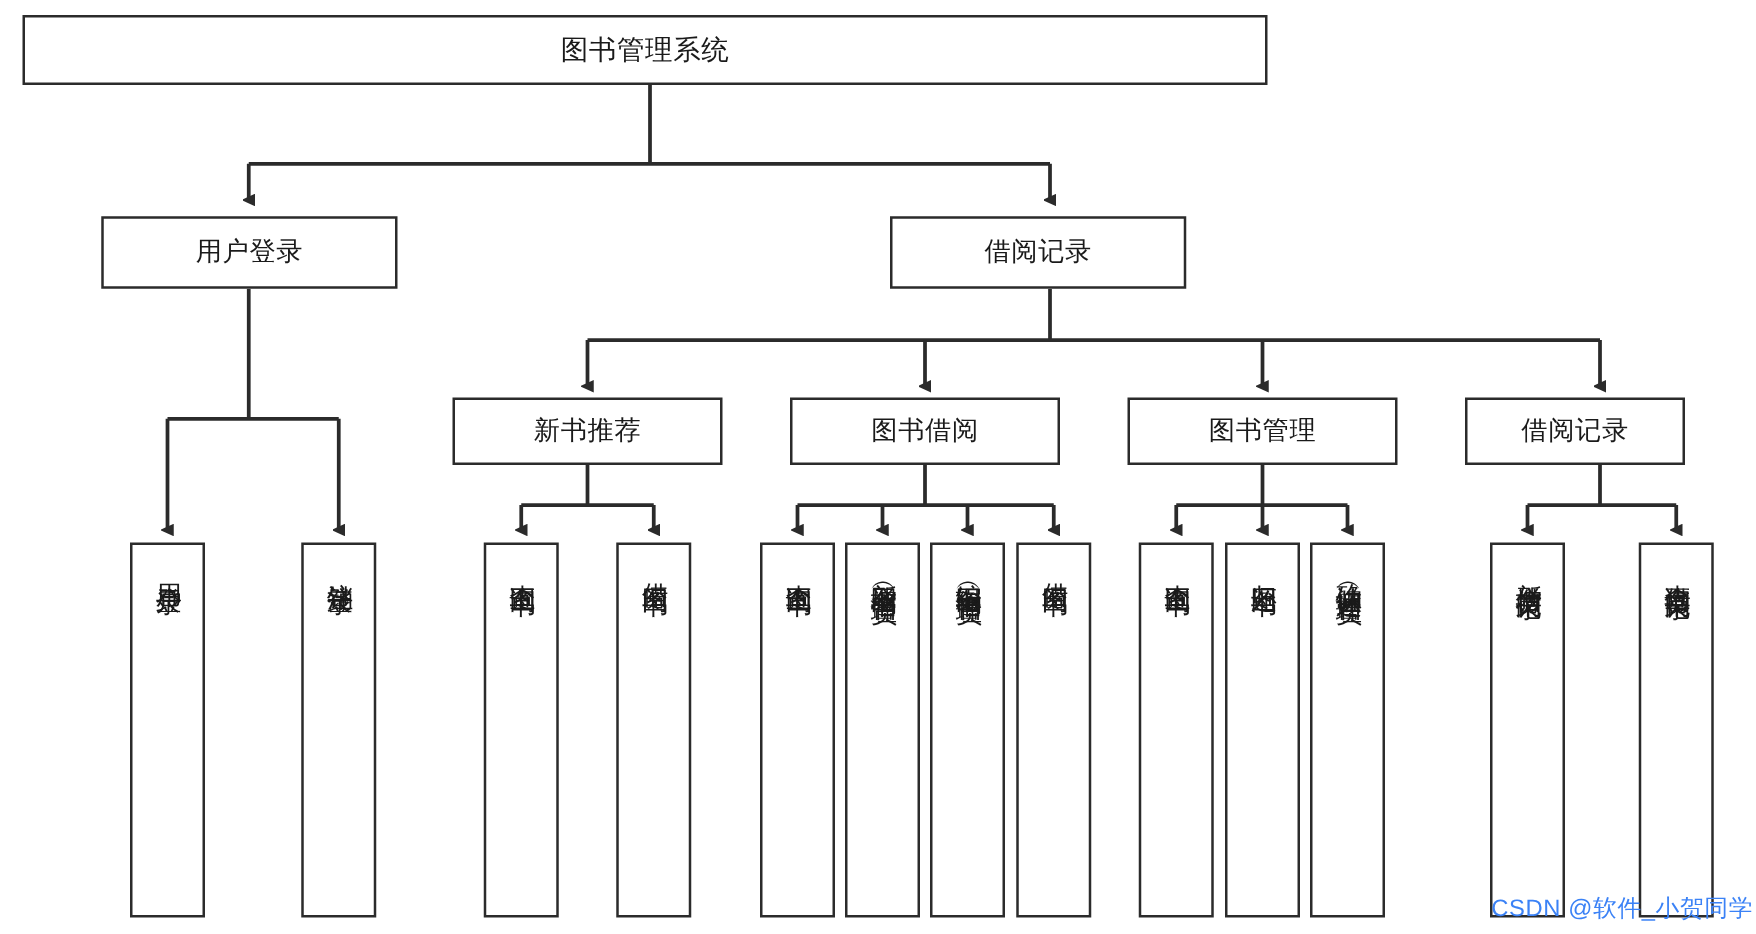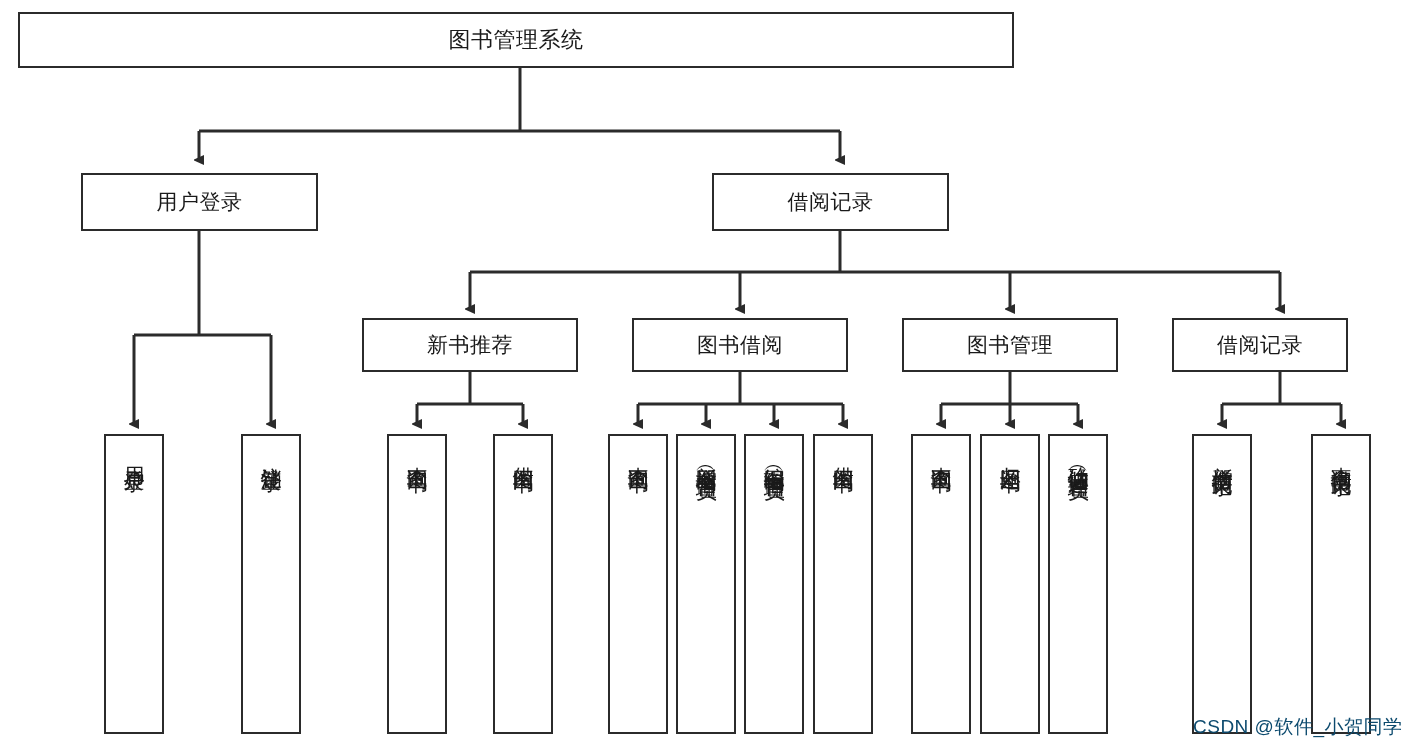--- a/index.html
+++ b/index.html
@@ -54,21 +54,21 @@
     font-size: 21px;
     line-height: 1.35;
     letter-spacing: 2px;
     text-align: left;
     white-space: nowrap;
   }
   .node.root .node-label { font-size: 22px; }
   .watermark {
     position: absolute;
     font-size: 19px;
-    color: #0c4a6e;
+    color: #3b82f6;
     white-space: nowrap;
     letter-spacing: 0.5px;
   }
 </style>
 </head>
 <body>
 
 <div id="diagram-root">
 
   <svg class="connectors" viewBox="0 0 1405 747" xmlns="http://www.w3.org/2000/svg">

